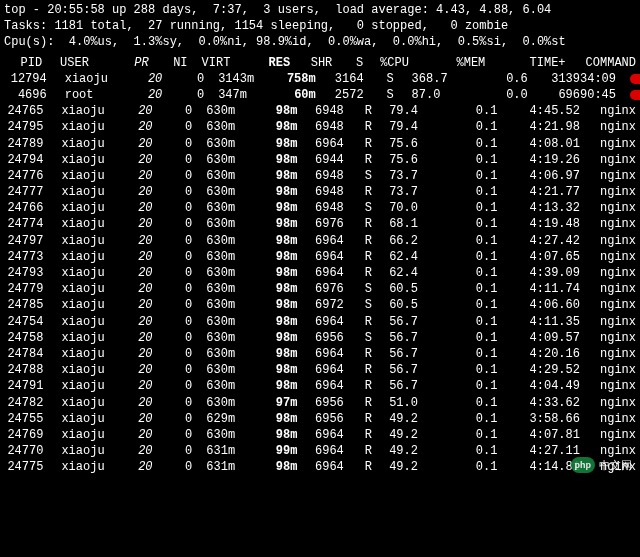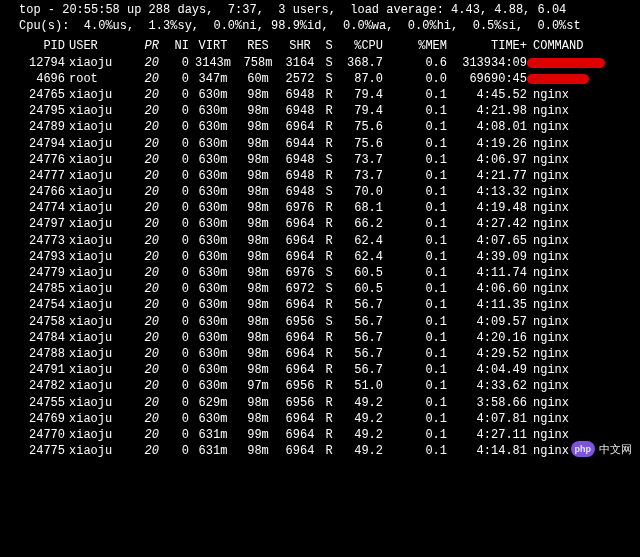--- a/index.html
+++ b/index.html
@@ -6,42 +6,43 @@
     margin: 0;
     padding: 0;
     background: #000;
     color: #fff;
     font-family: "Courier New", Courier, monospace;
     font-size: 12px;
     line-height: 1.35;
     width: 640px;
     overflow: hidden;
   }
-  .wrap { padding: 2px 19px; position: relative; }
+  .wrap { padding: 2px 4px; position: relative; }
   .summary-line { white-space: pre; }
   .header-row, .proc-row {
     display: flex;
     white-space: pre;
+    gap: 14px;
   }
   .header-row {
     background: #000;
     color: #fff;
     margin-top: 4px;
   }
   .header-row span { display: inline-block; }
   .proc-row span { display: inline-block; }
   .c-pid  { width: 46px; text-align: right; }
   .c-user { width: 60px; padding-left: 4px; }
   .c-pr   { width: 30px; text-align: right; font-style: italic; }
   .c-ni   { width: 30px; text-align: right; }
-  .c-virt { width: 48px; text-align: center; }
-  .c-res  { width: 42px; text-align: center; }
+  .c-virt { width: 48px; text-align: left; }
+  .c-res  { width: 42px; text-align: right; font-weight: bold; }
   .c-shr  { width: 42px; text-align: center; }
   .c-s    { width: 16px; text-align: center; }
-  .c-cpu  { width: 46px; text-align: right; }
+  .c-cpu  { width: 46px; text-align: left; }
   .c-mem  { width: 64px; text-align: right; }
   .c-time { width: 80px; text-align: right; }
   .c-cmd  { padding-left: 6px; flex: 1; position: relative; }
   .redact {
     position: absolute;
     height: 10px;
     background: #d00;
     border-radius: 6px;
     top: 3px;
   }
@@ -50,36 +51,37 @@
     right: 8px;
     bottom: 4px;
     font-family: Arial, sans-serif;
     font-size: 11px;
     display: flex;
     align-items: center;
     gap: 4px;
     opacity: 0.9;
   }
   .phpicon {
-    background: #8b5cf6;
+    background: #15803d;
     color: #fff;
     font-size: 9px;
     font-weight: bold;
     padding: 2px 4px;
     border-radius: 8px;
   }
   #proc-body .proc-row:nth-child(1) .c-cmd .redact { left: 0; width: 78px; }
   #proc-body .proc-row:nth-child(2) .c-cmd .redact { left: 0; width: 62px; }
 </style>
 </head>
 <body>
 <div class="wrap">
 
 <div class="summary">
   <div class="summary-line">top - 20:55:58 up 288 days,  7:37,  3 users,  load average: 4.43, 4.88, 6.04</div>
+  <div class="summary-line">Tasks: 1181 total,  27 running, 1154 sleeping,   0 stopped,   0 zombie</div>
   <div class="summary-line">Cpu(s):  4.0%us,  1.3%sy,  0.0%ni, 98.9%id,  0.0%wa,  0.0%hi,  0.5%si,  0.0%st</div>
 </div>
 
 <div class="header-row">
   <span class="c-pid">PID</span>
   <span class="c-user">USER</span>
   <span class="c-pr">PR</span>
   <span class="c-ni">NI</span>
   <span class="c-virt">VIRT</span>
   <span class="c-res">RES</span>

